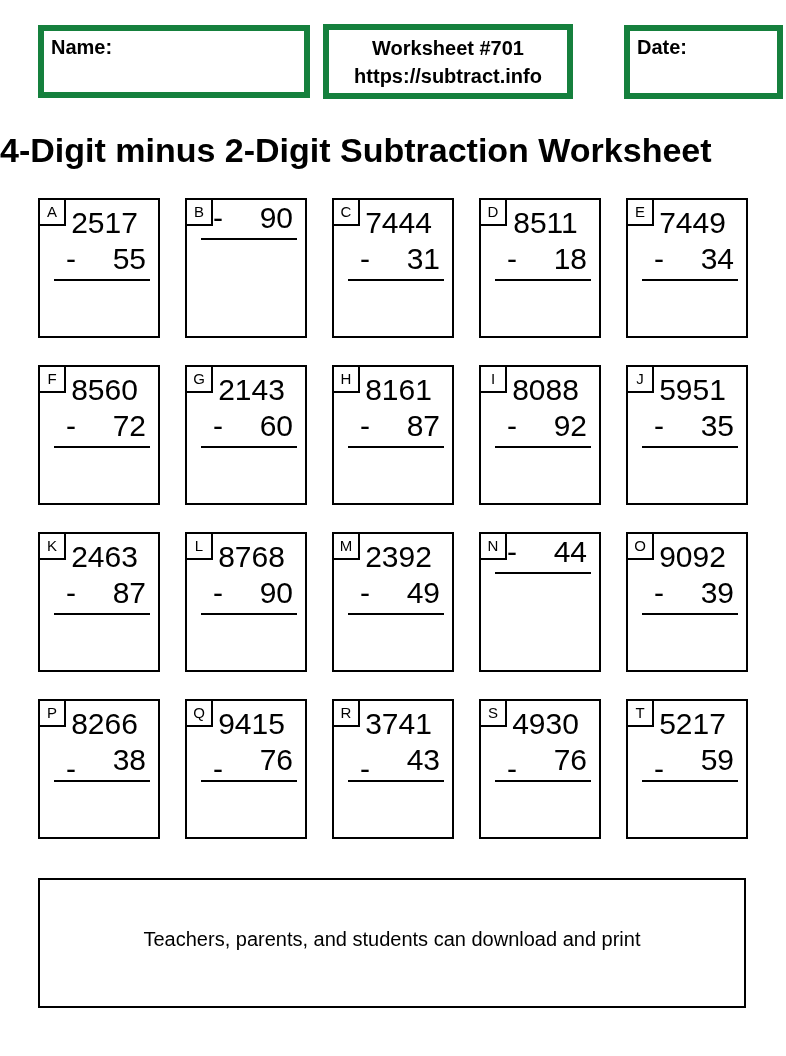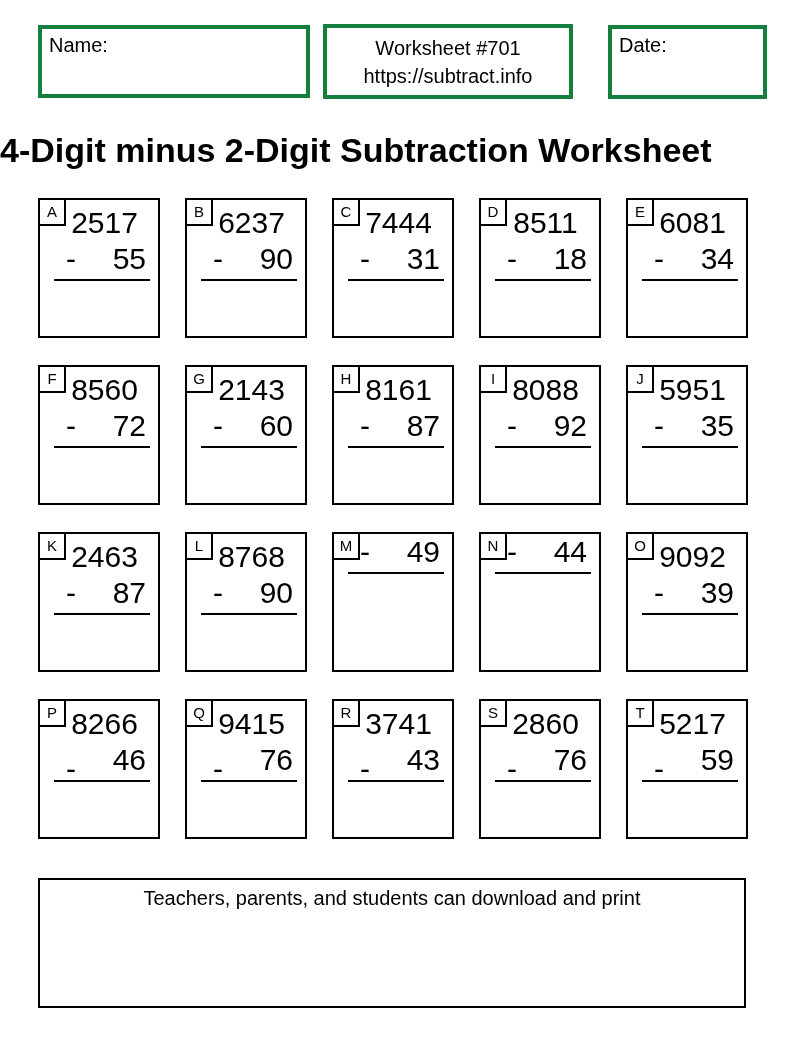--- a/index.html
+++ b/index.html
@@ -6,26 +6,26 @@
   html, body { background: #ffffff; }
   body { font-family: "Liberation Sans", sans-serif; color: #000000; }
   .page {
     position: relative;
     width: 786px;
     height: 1056px;
     background: #ffffff;
     overflow: hidden;
   }
   
-  .hdr-box { position: absolute; border: 4px solid #15803d; background: #fff; }
+  .hdr-box { position: absolute; border: 6px solid #15803d; background: #fff; font-weight: bold; }
   .name-box  { left: 38px;  top: 25px; width: 272px; height: 73px; }
   .info-box  { left: 323px; top: 24px; width: 250px; height: 75px;
                display: flex; flex-direction: column; justify-content: center;
                text-align: center; }
-  .date-box  { left: 608px; top: 25px; width: 159px; height: 74px; }
+  .date-box  { left: 624px; top: 25px; width: 159px; height: 74px; }
   .hdr-label { font-size: 20px; line-height: 24px; padding: 4px 7px; }
   .info-line { font-size: 20px; line-height: 28px; }
   
   .title {
     position: absolute; left: 0; top: 131px; width: 100%;
     text-align: left; font-size: 34px; font-weight: 700;
     letter-spacing: 0px; white-space: nowrap;
   }
   
   .grid {
@@ -66,21 +66,21 @@
     border-top: 2px solid #000;
     margin: 2px 8px 0 14px;
     height: 0;
   }
   .answer-space { height: 55px; }
   
   .footer {
     position: absolute; left: 38px; top: 878px;
     width: 708px; height: 130px;
     border: 2px solid #000; background: #fff;
-    display: flex; flex-direction: row; justify-content: center;
+    display: flex; flex-direction: column; justify-content: center;
     text-align: center; padding-bottom: 8px;
   }
   .footer-line { font-size: 20px; line-height: 37px; }
 </style>
 </head>
 <body>
 
 <div class="page">
 
   <div class="hdr-box name-box">
@@ -104,21 +104,20 @@
       <div class="minuend">2517</div>
       <div class="subrow">
         <span class="minus">-</span>
         <span>55</span>
       </div>
       <div class="rule"></div>
       <div class="answer-space"></div>
     </div>
       <div class="problem">
       <div class="tab">B</div>
-      <div class="minuend">6237</div>
       <div class="subrow">
         <span class="minus">-</span>
         <span>90</span>
       </div>
       <div class="rule"></div>
       <div class="answer-space"></div>
     </div>
       <div class="problem">
       <div class="tab">C</div>
       <div class="minuend">7444</div>
@@ -134,21 +133,21 @@
       <div class="minuend">8511</div>
       <div class="subrow">
         <span class="minus">-</span>
         <span>18</span>
       </div>
       <div class="rule"></div>
       <div class="answer-space"></div>
     </div>
       <div class="problem">
       <div class="tab">E</div>
-      <div class="minuend">6081</div>
+      <div class="minuend">7449</div>
       <div class="subrow">
         <span class="minus">-</span>
         <span>34</span>
       </div>
       <div class="rule"></div>
       <div class="answer-space"></div>
     </div>
       <div class="problem">
       <div class="tab">F</div>
       <div class="minuend">8560</div>
@@ -214,20 +213,21 @@
       <div class="minuend">8768</div>
       <div class="subrow">
         <span class="minus">-</span>
         <span>90</span>
       </div>
       <div class="rule"></div>
       <div class="answer-space"></div>
     </div>
       <div class="problem">
       <div class="tab">M</div>
+      <div class="minuend">2392</div>
       <div class="subrow">
         <span class="minus">-</span>
         <span>49</span>
       </div>
       <div class="rule"></div>
       <div class="answer-space"></div>
     </div>
       <div class="problem">
       <div class="tab">N</div>
       <div class="subrow">
@@ -245,21 +245,21 @@
         <span>39</span>
       </div>
       <div class="rule"></div>
       <div class="answer-space"></div>
     </div>
       <div class="problem r4">
       <div class="tab">P</div>
       <div class="minuend">8266</div>
       <div class="subrow">
         <span class="minus">-</span>
-        <span>46</span>
+        <span>38</span>
       </div>
       <div class="rule"></div>
       <div class="answer-space"></div>
     </div>
       <div class="problem r4">
       <div class="tab">Q</div>
       <div class="minuend">9415</div>
       <div class="subrow">
         <span class="minus">-</span>
         <span>76</span>
@@ -272,21 +272,21 @@
       <div class="minuend">3741</div>
       <div class="subrow">
         <span class="minus">-</span>
         <span>43</span>
       </div>
       <div class="rule"></div>
       <div class="answer-space"></div>
     </div>
       <div class="problem r4">
       <div class="tab">S</div>
-      <div class="minuend">2860</div>
+      <div class="minuend">4930</div>
       <div class="subrow">
         <span class="minus">-</span>
         <span>76</span>
       </div>
       <div class="rule"></div>
       <div class="answer-space"></div>
     </div>
       <div class="problem r4">
       <div class="tab">T</div>
       <div class="minuend">5217</div>

